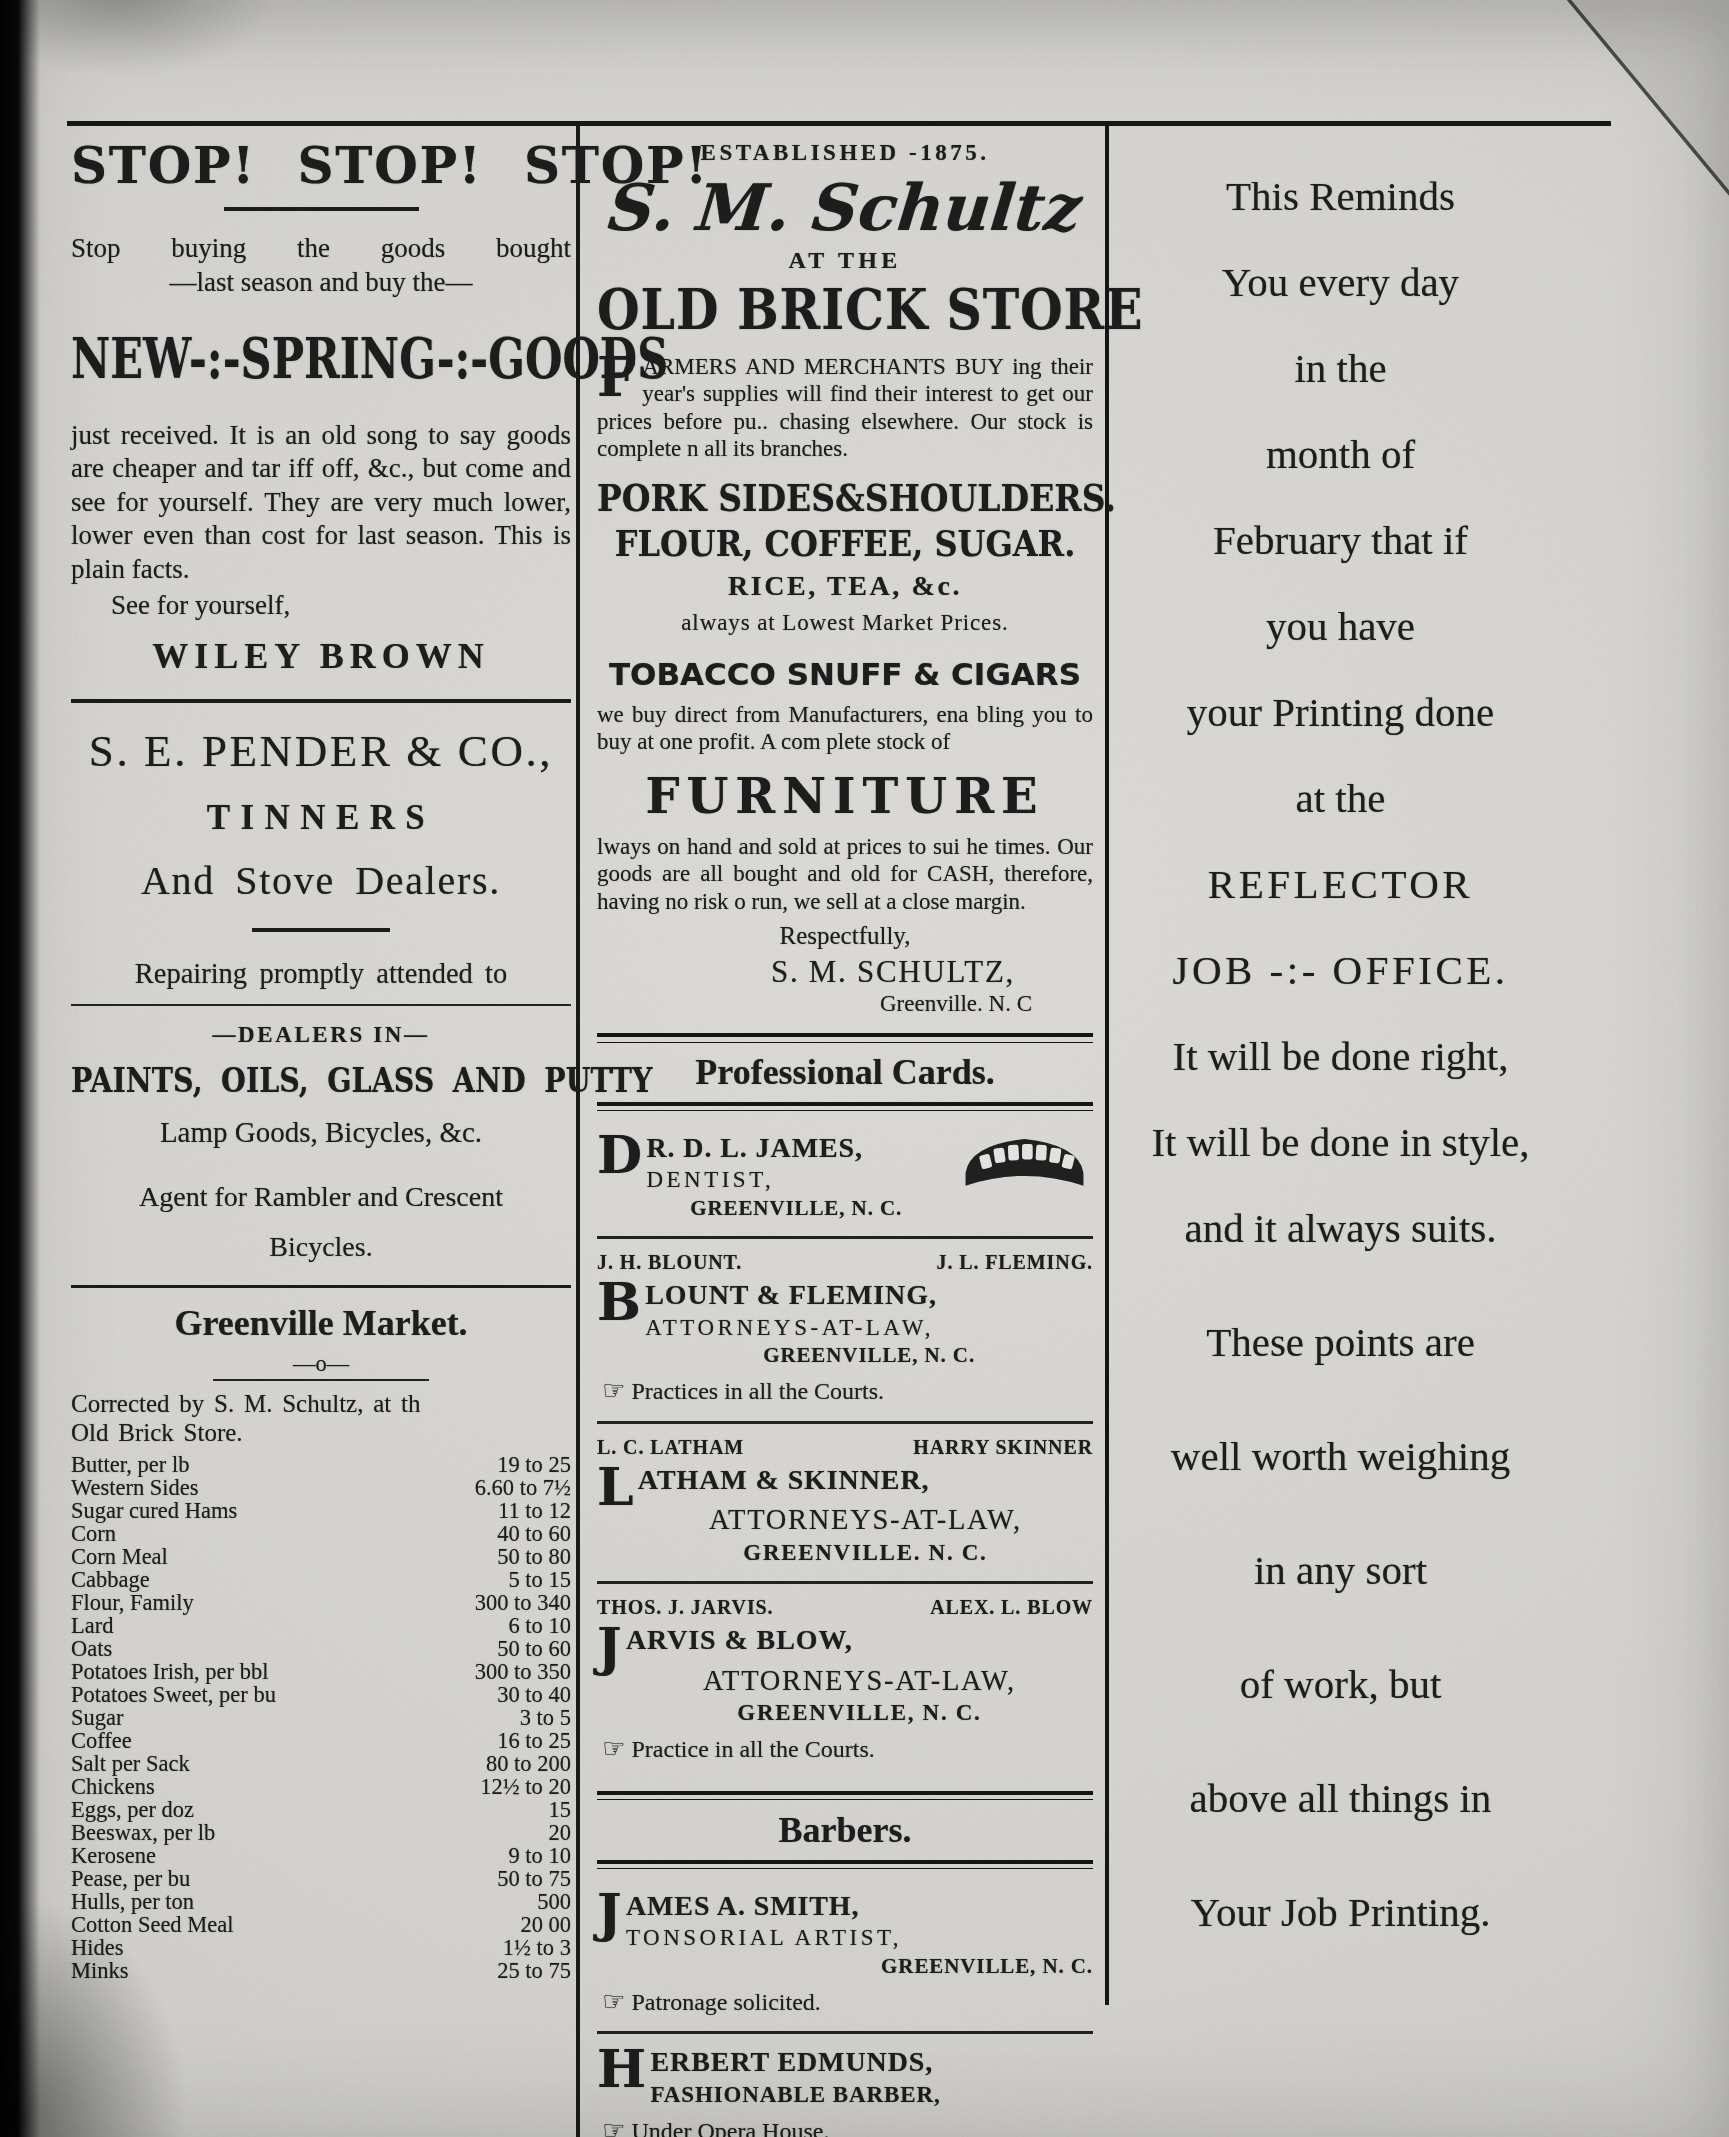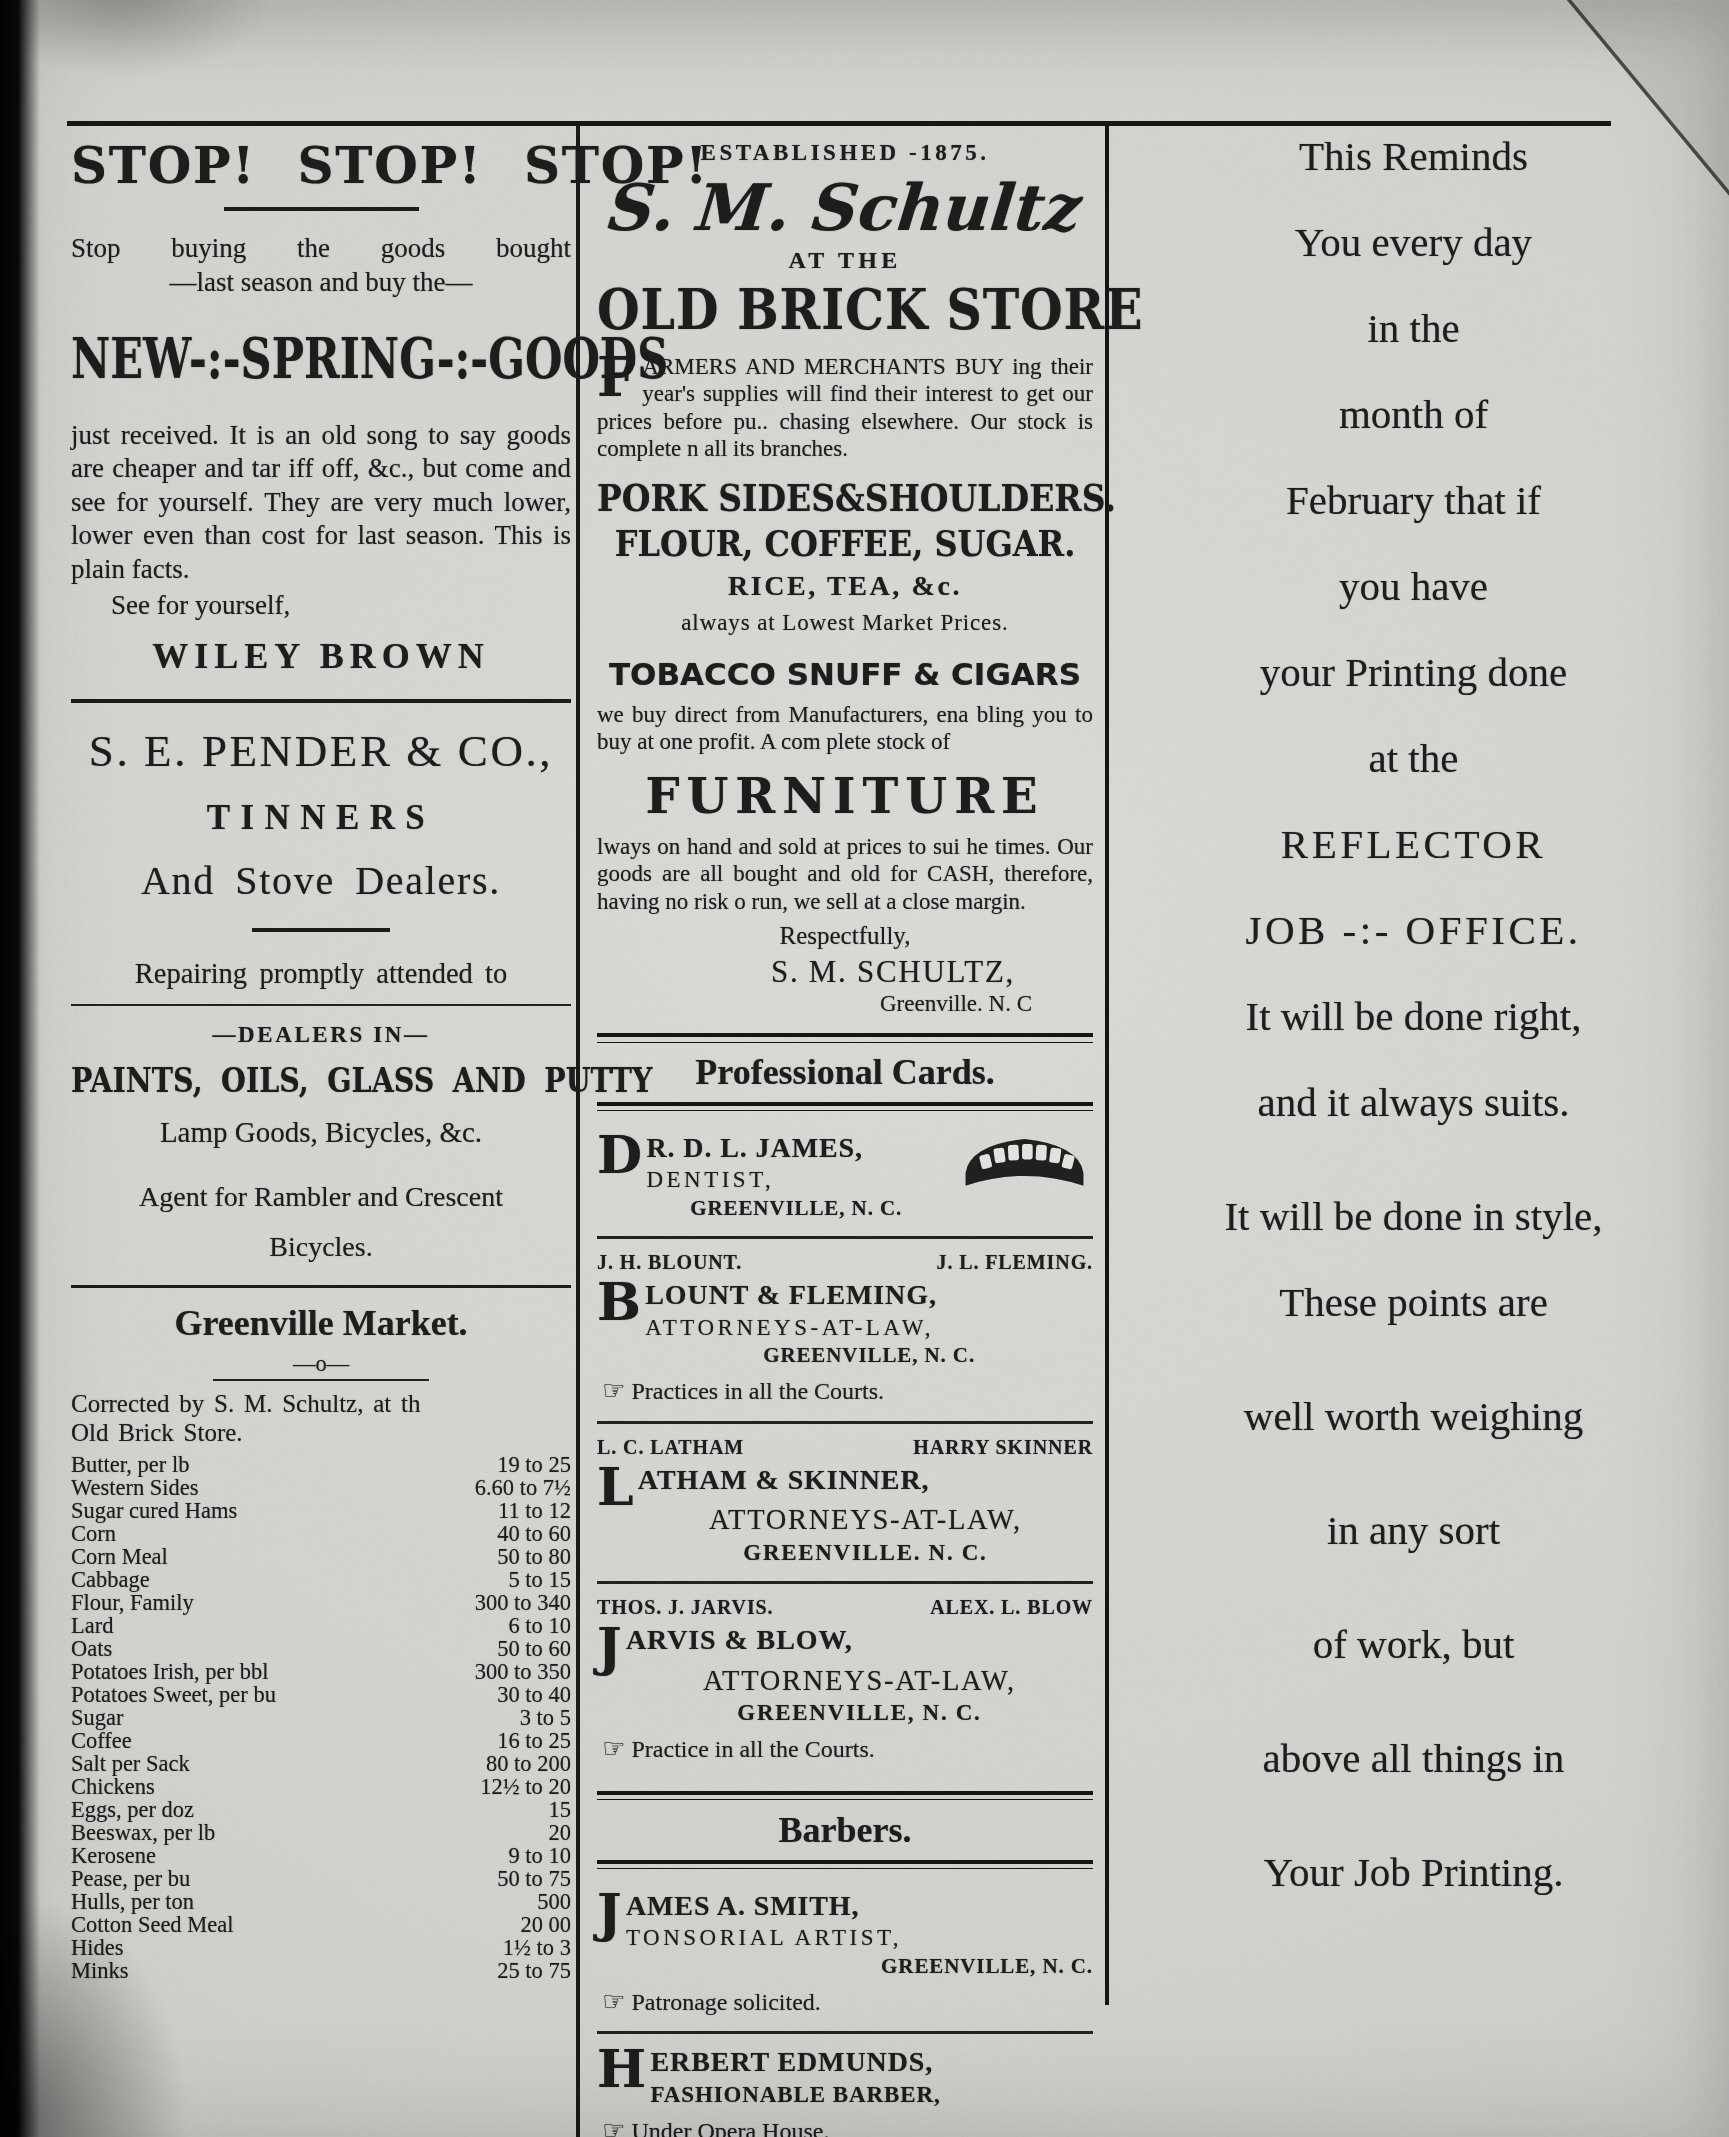--- a/index.html
+++ b/index.html
@@ -22,21 +22,21 @@
     background:radial-gradient(ellipse at 40% 20%, rgba(0,0,0,0.22), rgba(0,0,0,0) 70%); }
   .corner-svg { position:absolute; right:0; top:0; z-index:32; pointer-events:none; }
 
   .toprule { position:absolute; left:67px; top:121px; width:1544px; height:5.2px; background:#171717; z-index:5; }
   .vrule1 { position:absolute; left:576px; top:125px; width:3.5px; height:2013px; background:#1a1a1a; z-index:5; }
   .vrule2 { position:absolute; left:1105px; top:125px; width:4.3px; height:1880px; background:#151515; z-index:5; }
 
   .col { position:absolute; top:130px; z-index:10; }
   .col-left { left:71px; width:500px; }
   .col-mid { left:597px; width:496px; }
-  .col-right { left:1169px; width:489px; text-align:center; }
+  .col-right { left:1096px; width:489px; text-align:center;margin-top:40px; }
 
   
   .hr { height:3.5px; background:#1b1b1b; }
   .hr-thin { height:2.6px; background:#222; }
   .double-rule { border-top:4.3px solid #151515; border-bottom:1.7px solid #151515; height:9.5px; }
 
   
   .stop-head { font-family:"DejaVu Serif", serif; font-weight:bold; font-size:50px; line-height:1.05;
     text-align:center; letter-spacing:1.7px; word-spacing:22.5px; margin-top:10.4px; white-space:nowrap; }
   .rule-short { width:195px; height:4.3px; background:#1b1b1b; margin:14px auto 21px; }
@@ -391,22 +391,22 @@
     <div class="rc-line">You every day</div>
     <div class="rc-line">in the</div>
     <div class="rc-line">month of</div>
     <div class="rc-line">February that if</div>
     <div class="rc-line">you have</div>
     <div class="rc-line">your Printing done</div>
     <div class="rc-line">at the</div>
     <div class="rc-line rc-caps">REFLECTOR</div>
     <div class="rc-line rc-caps">JOB  -:-  OFFICE.</div>
     <div class="rc-line">It will be done right,</div>
+    <div class="rc-line">It will be done in style,</div>
     <div class="rc-line sp">and it always suits.</div>
-    <div class="rc-line">It will be done in style,</div>
     <div class="rc-line sp">These points are</div>
     <div class="rc-line sp">well worth weighing</div>
     <div class="rc-line sp">in any sort</div>
     <div class="rc-line sp">of work, but</div>
     <div class="rc-line sp">above all things in</div>
     <div class="rc-line">Your Job Printing.</div>
   </div>
 
   <svg class="grain" width="1729" height="2138" viewBox="0 0 2000 2472">
     <filter id="grainf">

